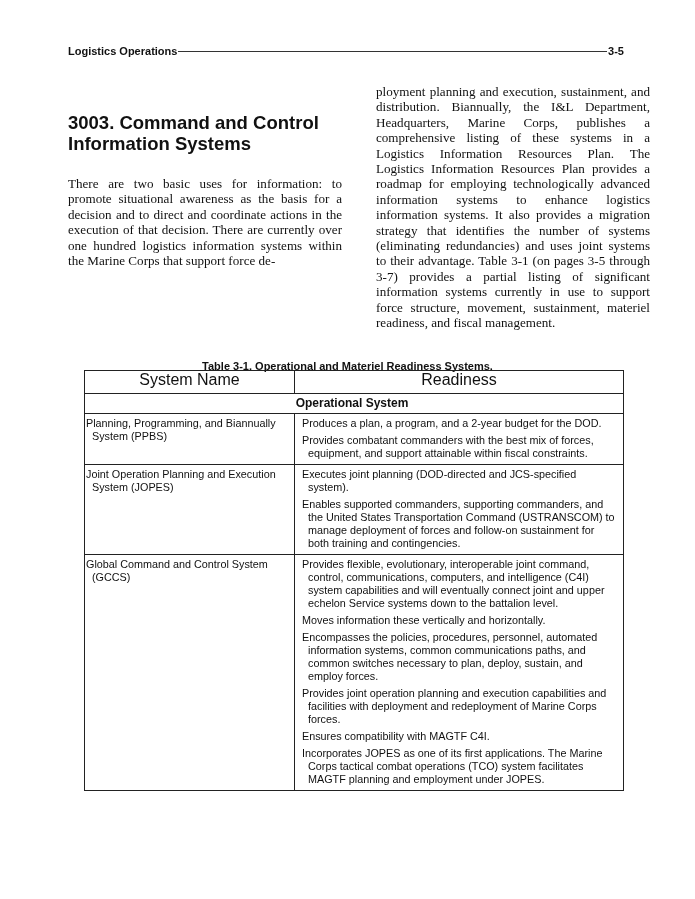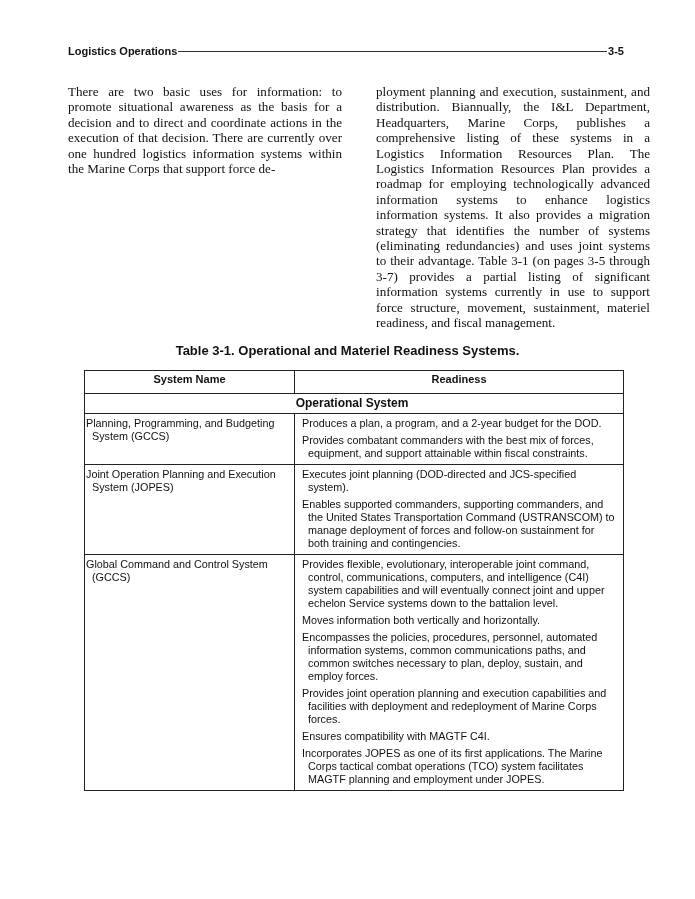--- a/index.html
+++ b/index.html
@@ -47,45 +47,45 @@
   .section-heading {
     font-family: "Liberation Sans", sans-serif;
     font-weight: bold;
     font-size: 18.5px;
     line-height: 21px;
     margin: 28px 0 22px 0;
     text-align: left;
   }
   .table-caption {
     position: absolute;
-    top: 343px;
+    top: 360px;
     left: 0;
     width: 695px;
     text-align: center;
     font-family: "Liberation Sans", sans-serif;
     font-weight: bold;
-    font-size: 13px;
+    font-size: 11px;
   }
   table.systems {
     position: absolute;
     left: 84px;
     top: 370px;
     width: 540px;
     border-collapse: collapse;
     font-family: "Liberation Sans", sans-serif;
     font-size: 10.8px;
     line-height: 13px;
   }
   table.systems th, table.systems td {
     border: 1px solid #222;
     vertical-align: top;
   }
   table.systems th {
-    font-size: 11px;
-    font-weight: bold;
+    font-size: 16px;
+    font-weight: normal;
     padding: 2px 4px 3px 4px;
     text-align: center;
     height: 17px;
   }
   table.systems td.group {
     font-size: 12px;
     font-weight: bold;
     text-align: center;
     padding: 3px 4px 3px 0;
   }
@@ -106,20 +106,21 @@
 </head>
 <body>
 
 <div class="running-header">
   <span>Logistics Operations</span>
   <span class="rule"></span>
   <span>3-5</span>
 </div>
 
 <div class="col col-left">
+  <div class="section-heading">3003.  Command and Control Information Systems</div>
   <p>There are two basic uses for information: to promote situational awareness as the basis for a decision and to direct and coordinate actions in the execution of that decision. There are currently over one hundred logistics information systems within the Marine Corps that support force de-</p>
 </div>
 
 <div class="col col-right">
   <p>ployment planning and execution, sustainment, and distribution. Biannually, the I&amp;L Department, Headquarters, Marine Corps, publishes a comprehensive listing of these systems in a Logistics Information Resources Plan. The Logistics Information Resources Plan provides a roadmap for employing technologically advanced information systems to enhance logistics information systems. It also provides a migration strategy that identifies the number of systems (eliminating redundancies) and uses joint systems to their advantage. Table 3-1 (on pages 3-5 through 3-7) provides a partial listing of significant information systems currently in use to support force structure, movement, sustainment, materiel readiness, and fiscal management.</p>
 </div>
 
 <div class="table-caption">Table 3-1. Operational and Materiel Readiness Systems.</div>
 
 <table class="systems">
@@ -127,38 +128,38 @@
     <tr>
       <th>System Name</th>
       <th>Readiness</th>
     </tr>
   </thead>
   <tbody>
     <tr>
       <td class="group" colspan="2">Operational System</td>
     </tr>
     <tr>
-      <td class="name-cell hang">Planning, Programming, and Budgeting System (GCCS)</td>
+      <td class="name-cell hang">Planning, Programming, and Biannually System (PPBS)</td>
       <td class="fn-cell">
         <div class="fn-item hang">Produces a plan, a program, and a 2-year budget for the DOD.</div>
         <div class="fn-item hang">Provides combatant commanders with the best mix of forces, equipment, and support attainable within fiscal constraints.</div>
       </td>
     </tr>
     <tr>
       <td class="name-cell hang">Joint Operation Planning and Execution System (JOPES)</td>
       <td class="fn-cell">
         <div class="fn-item hang">Executes joint planning (DOD-directed and JCS-specified system).</div>
         <div class="fn-item hang">Enables supported commanders, supporting commanders, and the United States Transportation Command (USTRANSCOM) to manage deployment of forces and follow-on sustainment for both training and contingencies.</div>
       </td>
     </tr>
     <tr>
       <td class="name-cell hang">Global Command and Control System (GCCS)</td>
       <td class="fn-cell">
         <div class="fn-item hang">Provides flexible, evolutionary, interoperable joint command, control, communications, computers, and intelligence (C4I) system capabilities and will eventually connect joint and upper echelon Service systems down to the battalion level.</div>
-        <div class="fn-item hang">Moves information both vertically and horizontally.</div>
+        <div class="fn-item hang">Moves information these vertically and horizontally.</div>
         <div class="fn-item hang">Encompasses the policies, procedures, personnel, automated information systems, common communications paths, and common switches necessary to plan, deploy, sustain, and employ forces.</div>
         <div class="fn-item hang">Provides joint operation planning and execution capabilities and facilities with deployment and redeployment of Marine Corps forces.</div>
         <div class="fn-item hang">Ensures compatibility with MAGTF C4I.</div>
         <div class="fn-item hang">Incorporates JOPES as one of its first applications. The Marine Corps tactical combat operations (TCO) system facilitates MAGTF planning and employment under JOPES.</div>
       </td>
     </tr>
   </tbody>
 </table>
 
 </body></html>

